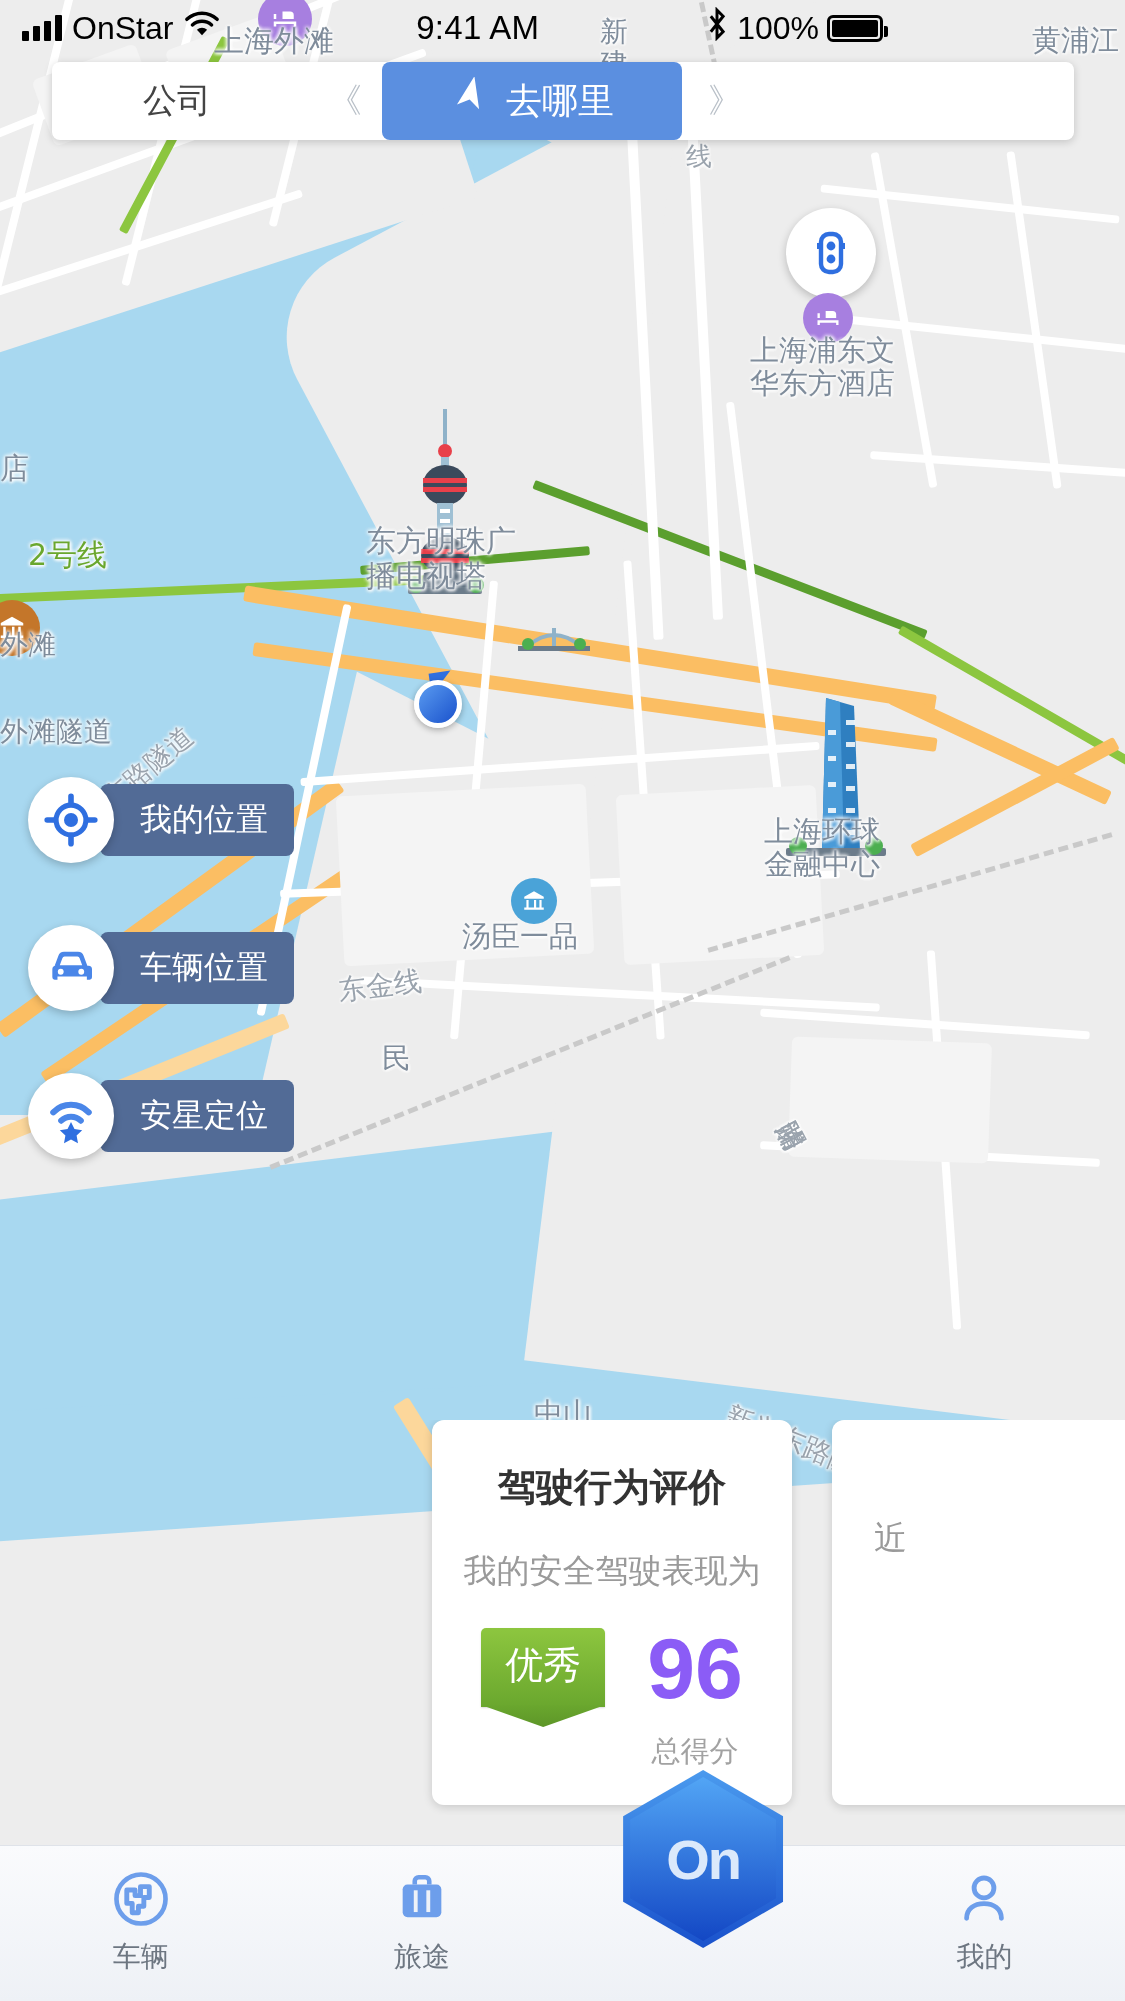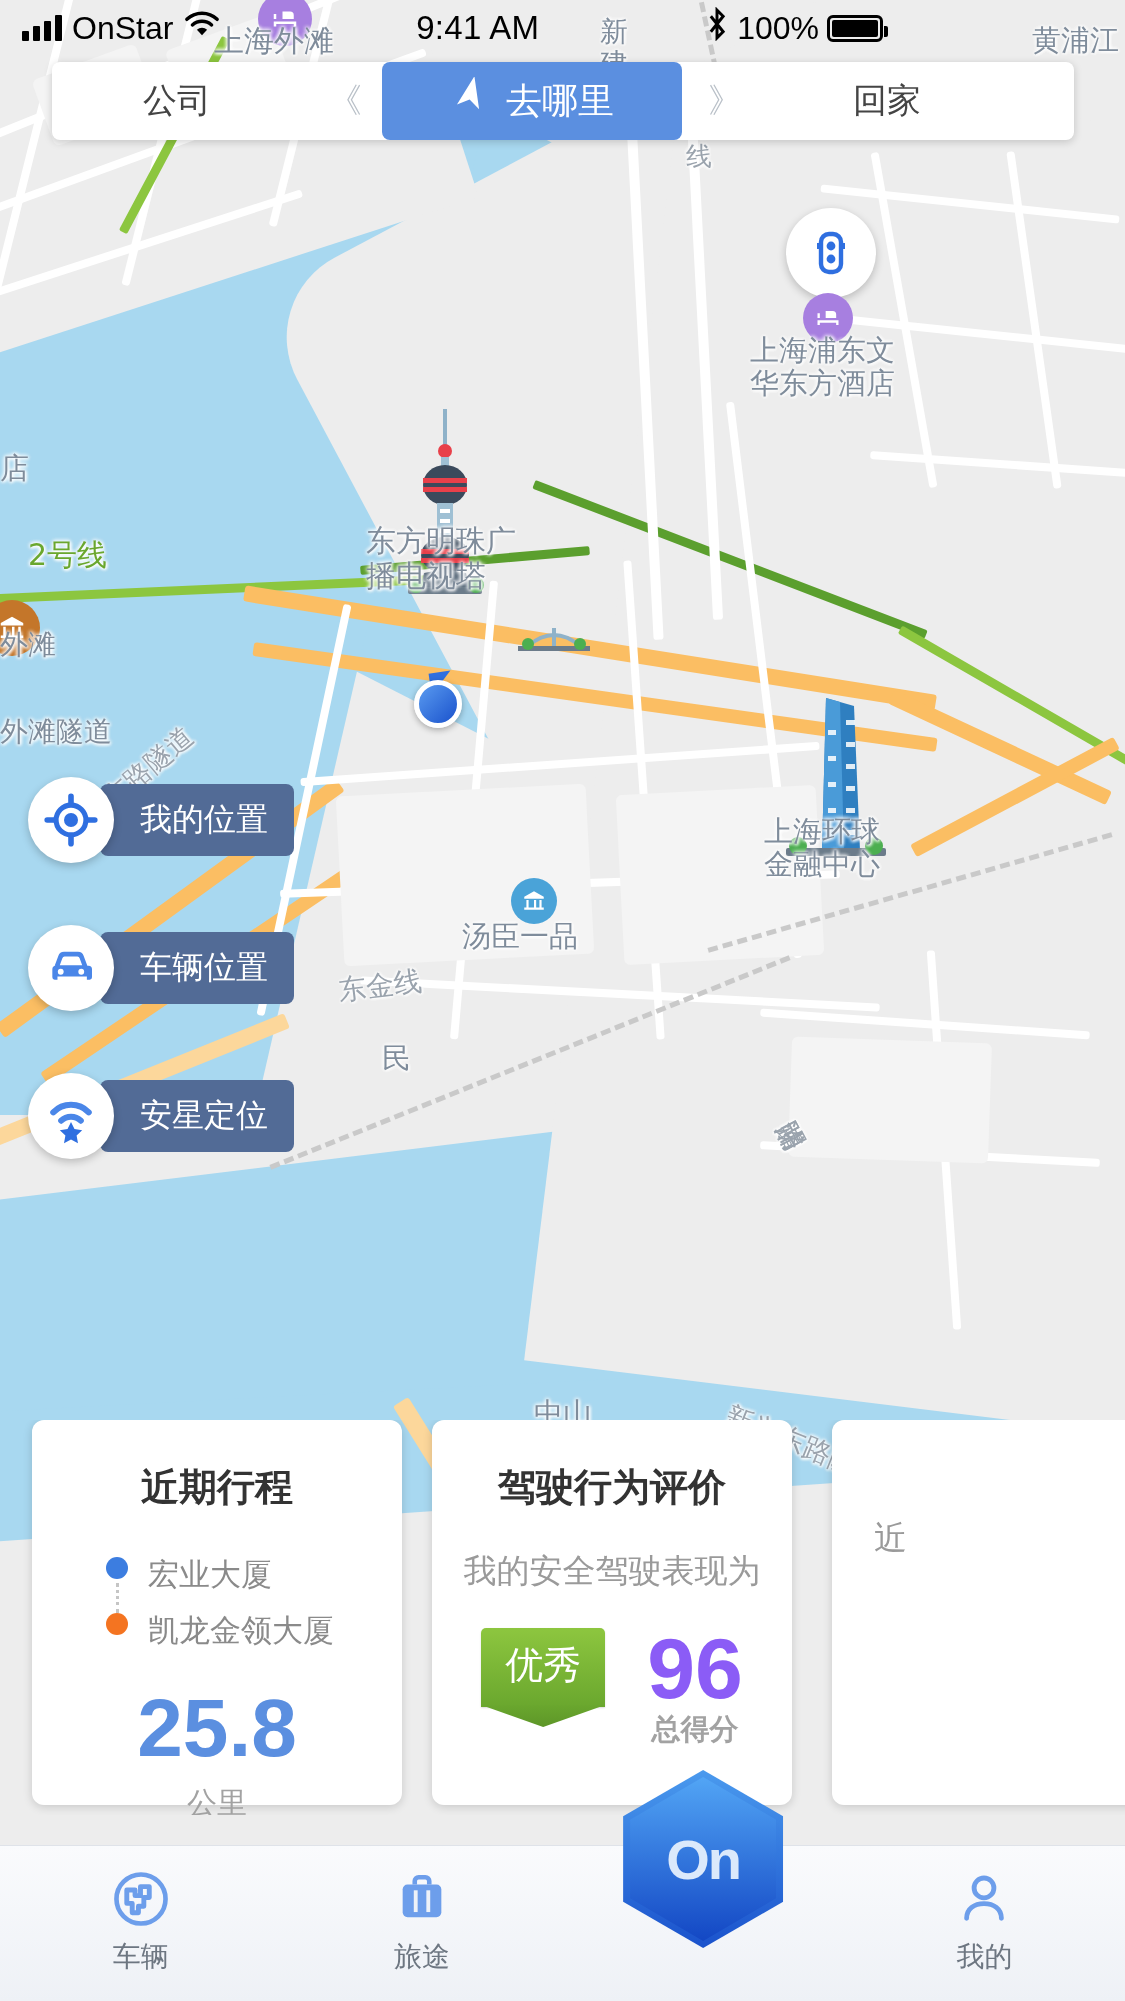--- a/index.html
+++ b/index.html
@@ -174,21 +174,21 @@
     background:linear-gradient(#8dc63f,#6aa72e); color:#fff; font-size:38px;
     padding:12px 24px 16px; position:relative; border-radius:5px 5px 0 0;
     box-shadow:0 1px 2px rgba(0,0,0,.15);
   }
   .badge::after{
     content:""; position:absolute; left:0; right:0; bottom:-20px; height:22px;
     background:linear-gradient(#6aa72e,#5d9628);
     clip-path:polygon(0 0,100% 0,50% 100%);
   }
   .score-val{ font-size:86px; font-weight:bold; color:#8b5cf6; line-height:.95;}
-  .score-unit{ font-size:29px; color:#a2a2a2; font-weight:bold;}
+  .score-unit{ font-size:29px; color:#a2a2a2; margin-top:22px;}
 
   
   #tabbar{
     position:absolute; left:0; bottom:0; width:1125px; height:156px;
     background:linear-gradient(#fafbfd,#eef1f6);
     border-top:1px solid #dfe3e9; z-index:35;
     display:flex; align-items:flex-start;
   }
   .tab{ flex:1; text-align:center; padding-top:22px; }
   .tab .ic{ height:62px; display:flex;align-items:center;justify-content:center; }
@@ -430,21 +430,20 @@
   <div class="chev">《</div>
   <div id="btn-where">
     <span>
       <svg width="40" height="40" viewBox="0 0 24 24">
           <path fill="#fff" d="M21 3 3 11.5l8 1.6 1.6 8L21 3z" transform="rotate(-33 12 12)"></path>
         </svg>
     </span>
     <span>去哪里</span>
   </div>
   <div class="chev">》</div>
-  <div class="sb-item" id="btn-home">回家</div>
 </div>
 
 <div class="fab-row" style="left:28px;top:777px">
   <div class="fab">
     <svg width="56" height="56" viewBox="0 0 24 24">
       <circle cx="12" cy="12" r="6.4" fill="none" stroke="#2f6fe0" stroke-width="2.2"></circle>
       <circle cx="12" cy="12" r="3" fill="#2f6fe0"></circle>
       <g stroke="#2f6fe0" stroke-width="2.4" stroke-linecap="round">
         <path d="M12 1.8v3.4M12 18.8v3.4M1.8 12h3.4M18.8 12h3.4"></path>
       </g>
@@ -470,36 +469,20 @@
       <path fill="none" stroke="#4a86e8" stroke-width="2.6" stroke-linecap="round" d="M4.4 10.4a10.6 10.6 0 0 1 15.2 0"></path>
       <path fill="none" stroke="#4a86e8" stroke-width="2.6" stroke-linecap="round" d="M7.8 14a6 6 0 0 1 8.4 0"></path>
       <path fill="#2f6fe0" d="m12 14.6 1.5 3 3.3.5-2.4 2.3.6 3.3-3-1.6-3 1.6.6-3.3-2.4-2.3 3.3-.5z"></path>
     </svg>
   </div>
   <div class="fab-label">安星定位</div>
 </div>
 
 <div id="cards">
 
-  <div class="card" id="card-trip">
-    <div class="card-title">近期行程</div>
-    <div class="trip-rows">
-      <div class="trip-dots">
-        <span class="dot start"></span>
-        <span class="dotline"></span>
-        <span class="dot end"></span>
-      </div>
-      <div class="trip-names">
-        <div>宏业大厦</div>
-        <div>凯龙金领大厦</div>
-      </div>
-    </div>
-    <div class="big-num">25.8</div>
-    <div class="unit">公里</div>
-  </div>
 
   <div class="card" id="card-score">
     <div class="card-title">驾驶行为评价</div>
     <div class="card-sub">我的安全驾驶表现为</div>
     <div class="score-row">
       <div class="badge">优秀</div>
       <div>
         <div class="score-val">96</div>
         <div class="score-unit">总得分</div>
       </div>

